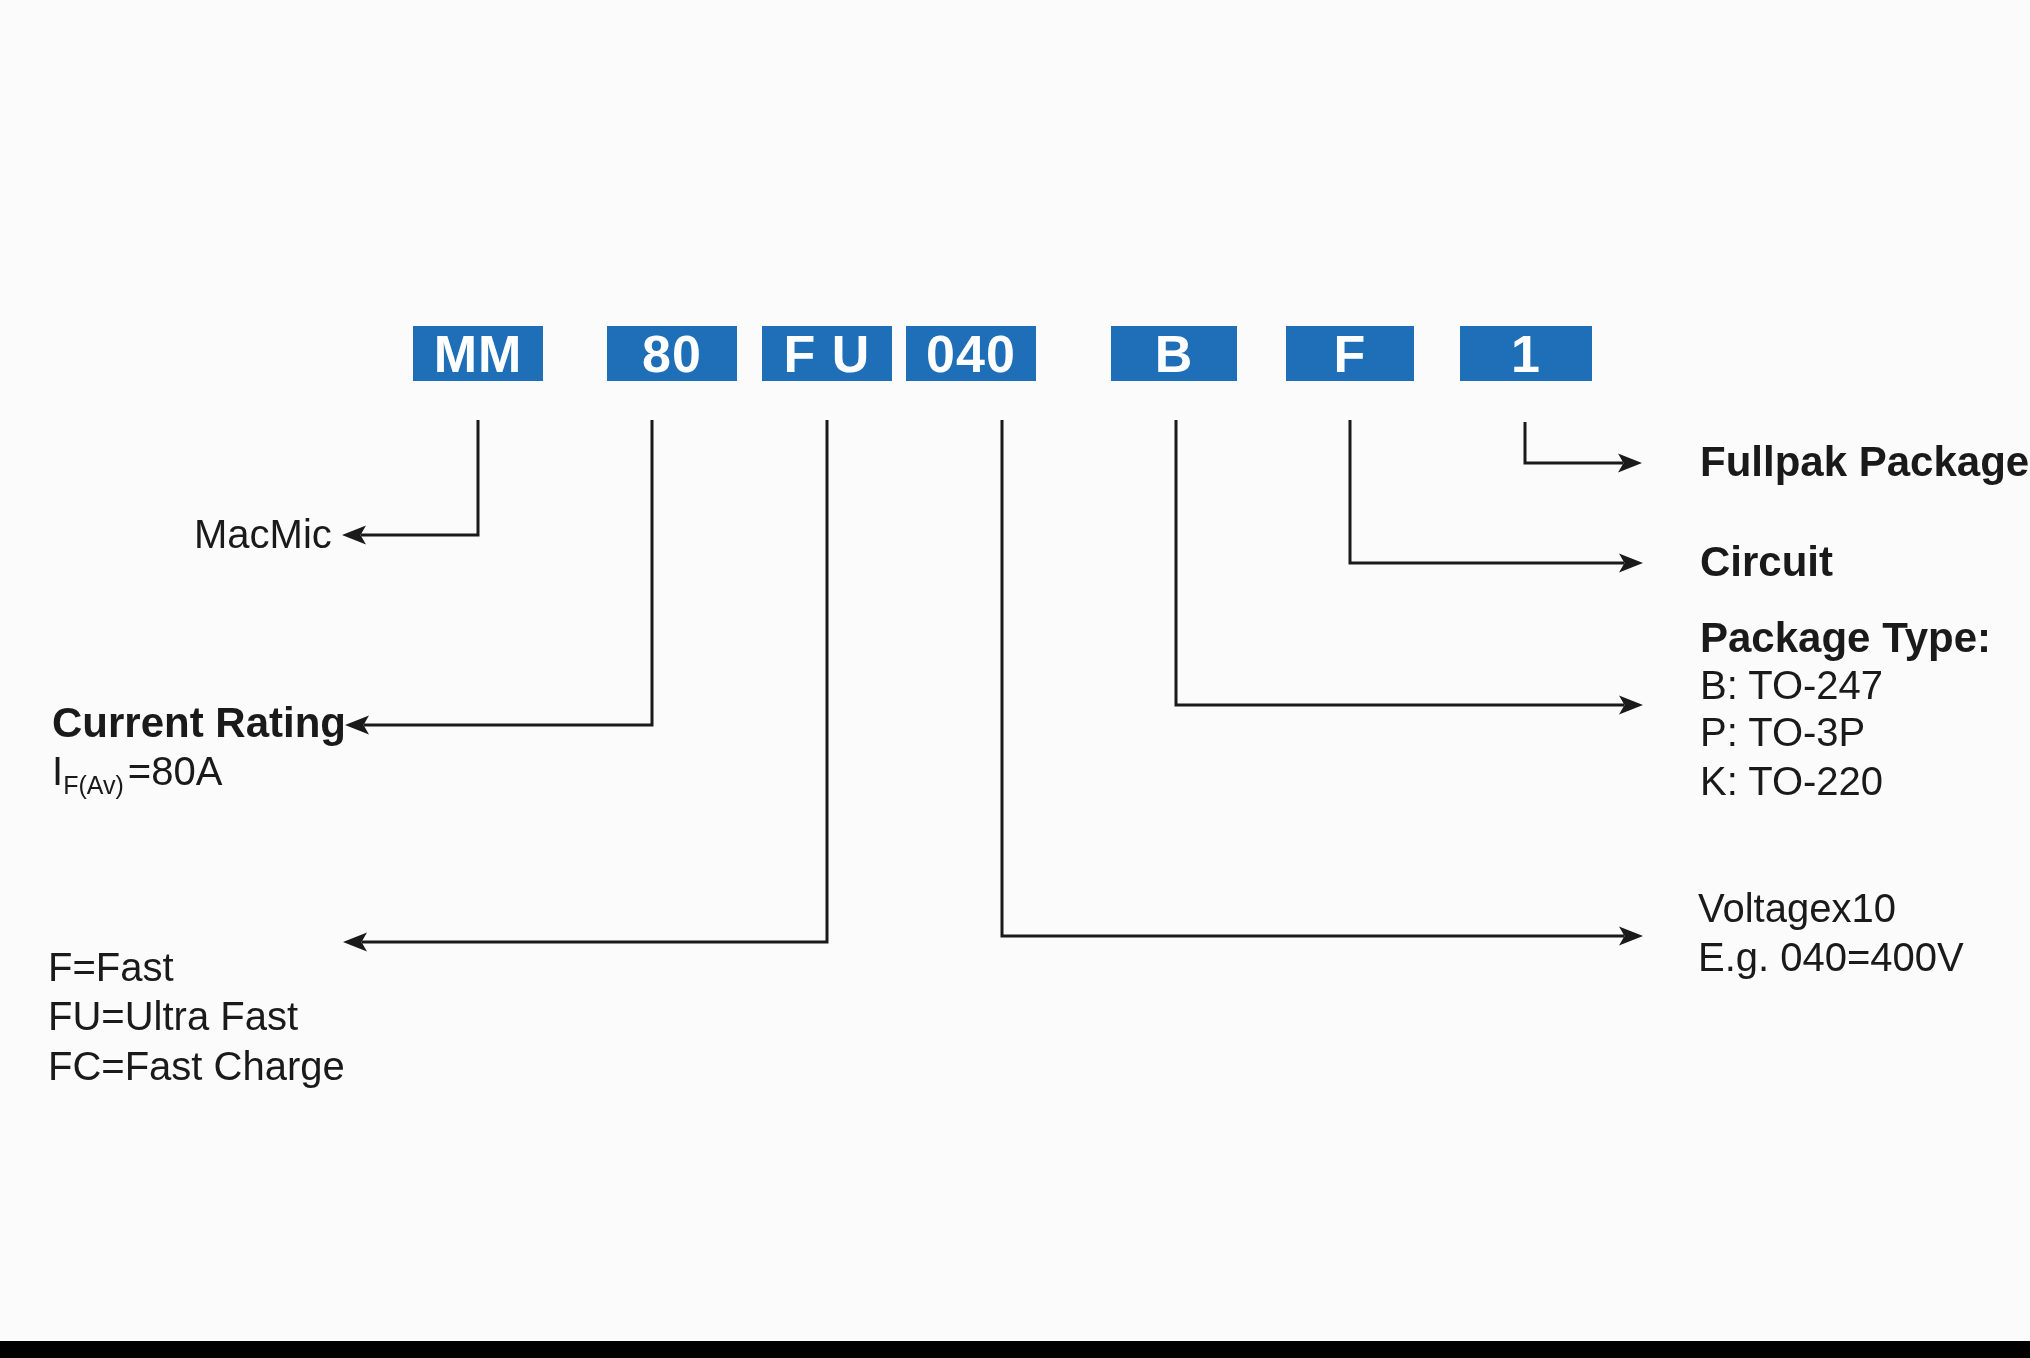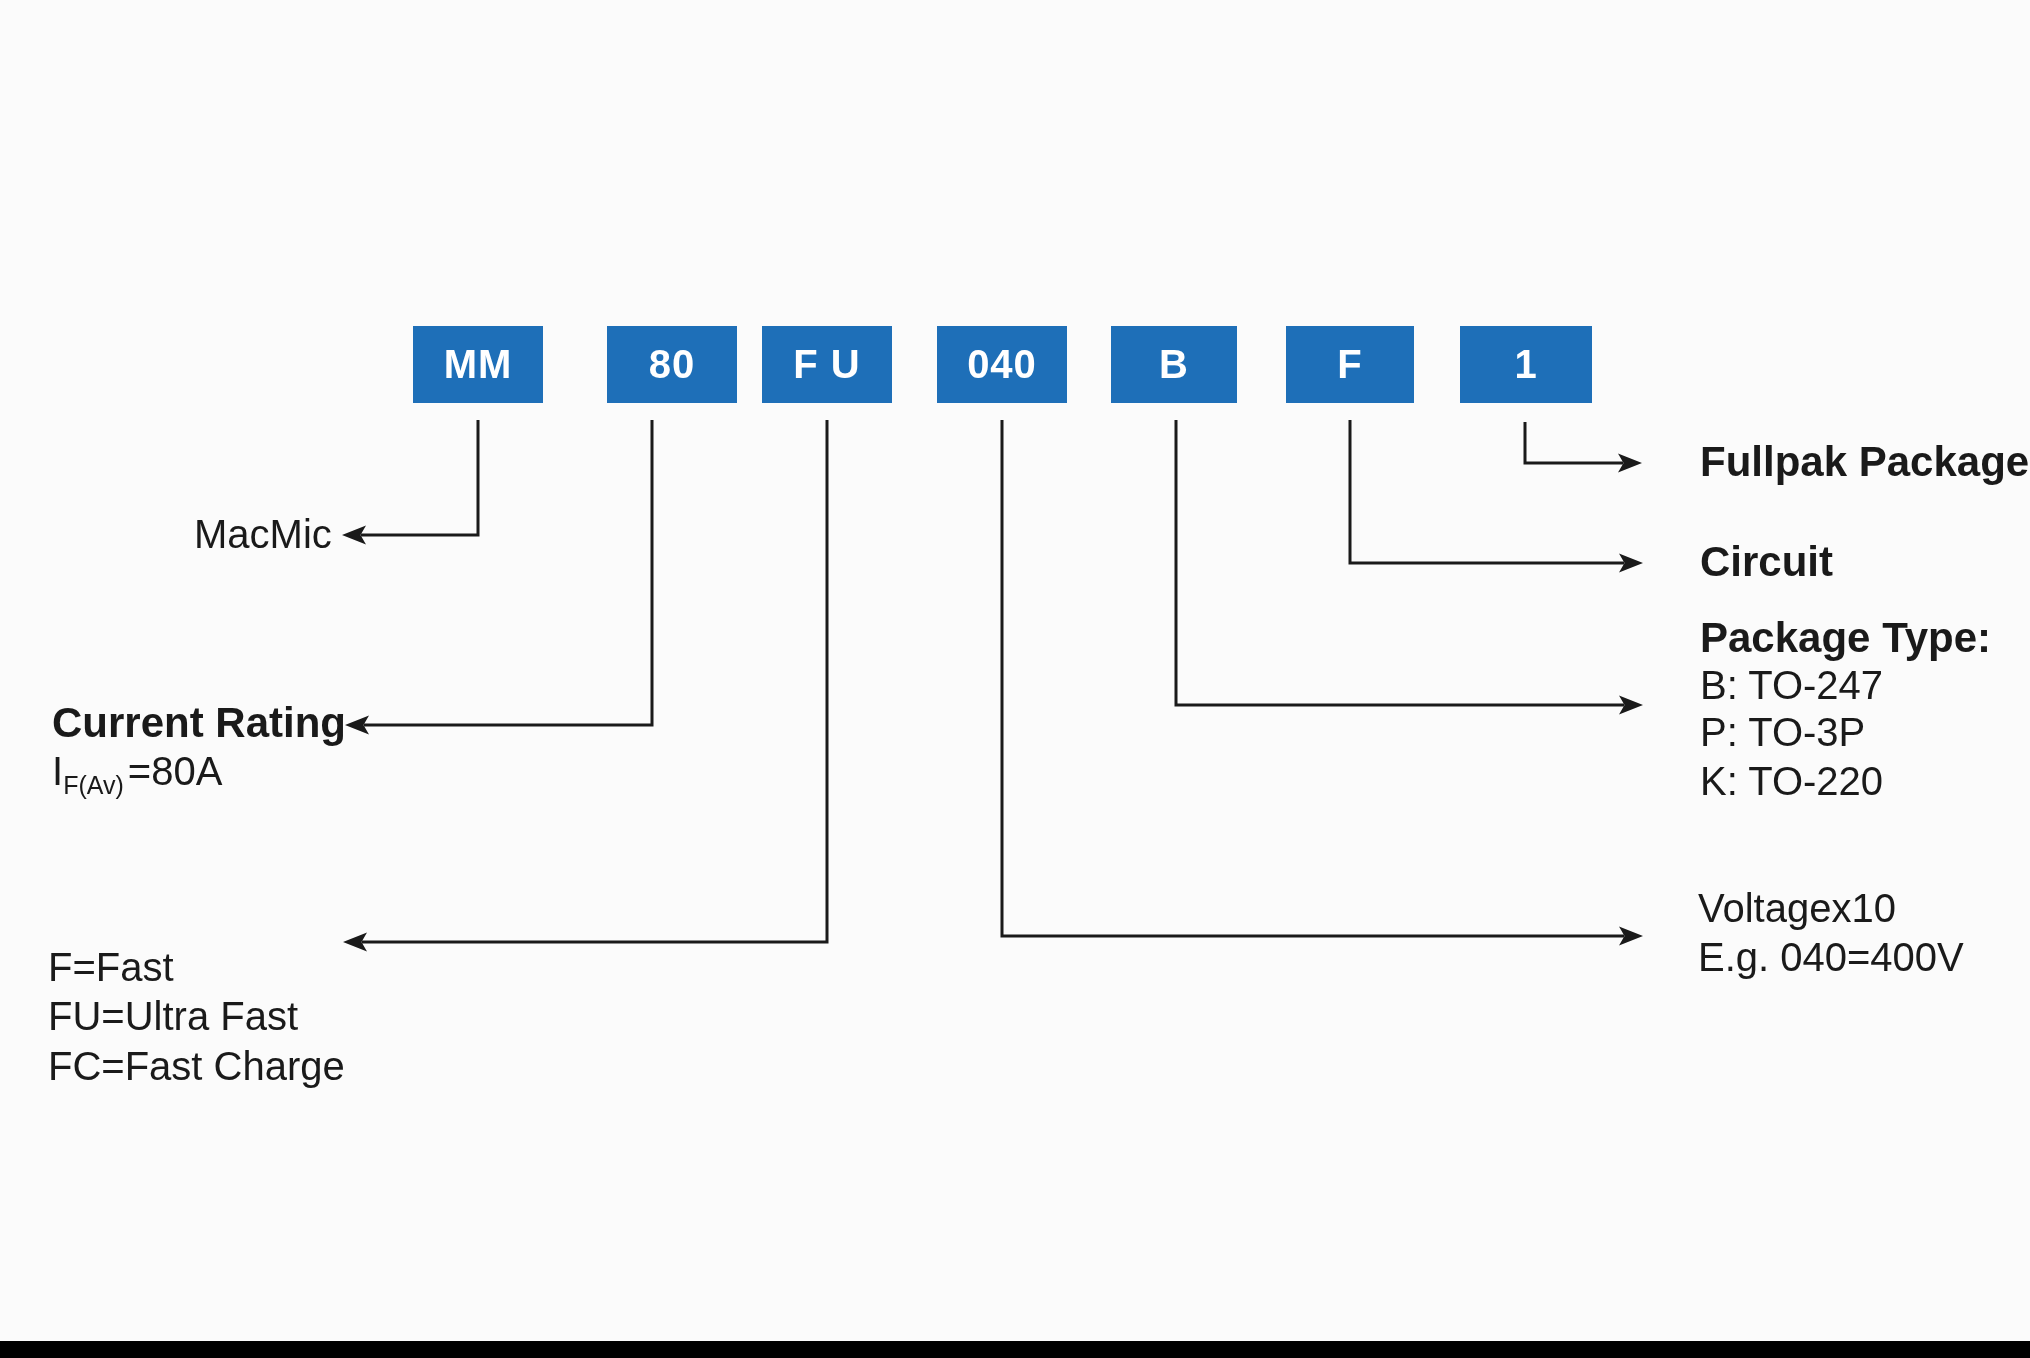--- a/index.html
+++ b/index.html
@@ -13,25 +13,25 @@
   .canvas{
     position:relative;
     width:2030px;height:1358px;
     background:var(--bg);
     overflow:hidden;
     font-family:"Liberation Sans","DejaVu Sans",sans-serif;
     color:var(--line);
   }
   .code-box{
     position:absolute;
-    top:326px;height:77px;
+    top:326px;height:55px;
     background:var(--box-fill);
     color:var(--box-text);
     display:flex;align-items:center;justify-content:center;
-    font-size:40px;font-weight:bold;
+    font-size:52px;font-weight:bold;
     letter-spacing:1px;
   }
   .overlay{position:absolute;left:0;top:0;width:2030px;height:1358px;}
   .wire{fill:none;stroke:var(--line);stroke-width:3px;}
   .head{fill:var(--line);stroke:none;}
   .lbl{
     position:absolute;
     transform:translateY(-52%);
     white-space:nowrap;
     font-size:40px;
@@ -47,21 +47,21 @@
   }
 </style>
 </head>
 <body>
 
 <div class="canvas">
 
   <div class="code-box" style="left:413px;width:130px;">MM</div>
   <div class="code-box" style="left:587px;width:130px;margin-left:20px;">80</div>
   <div class="code-box" style="left:762px;width:130px;">F U</div>
-  <div class="code-box" style="left:937px;width:130px;text-align:right;">040</div>
+  <div class="code-box" style="left:906px;width:130px;text-align:right;">040</div>
   <div class="code-box" style="left:1111px;width:126px;">B</div>
   <div class="code-box" style="left:1286px;width:128px;">F</div>
   <div class="code-box" style="left:1460px;width:132px;">1</div>
 
   <svg class="overlay" viewBox="0 0 2030 1358" aria-hidden="true">
 
     <path class="wire" d="M478 420 V535 H361"></path>
     <path class="head" d="M342 535 L366 525.5 L360.5 535 L366 544.5 Z"></path>
 
     <path class="wire" d="M652 420 V725 H364"></path>

